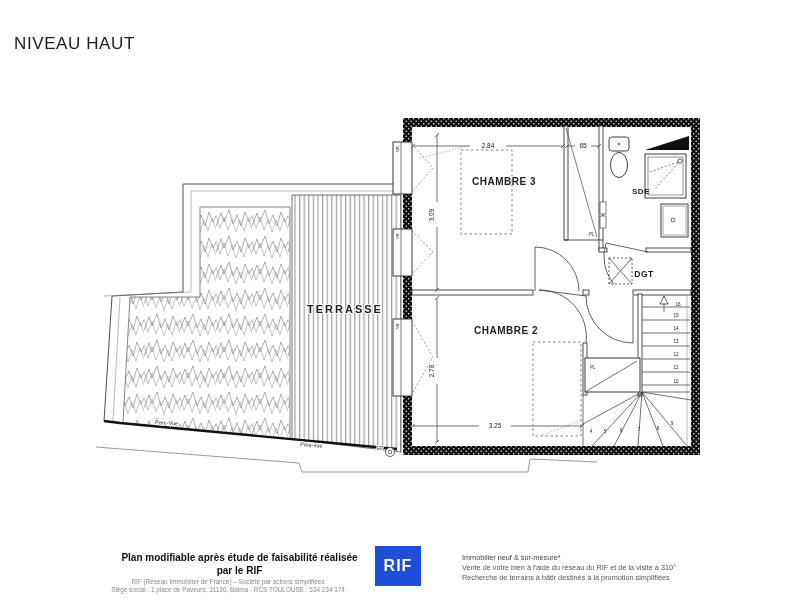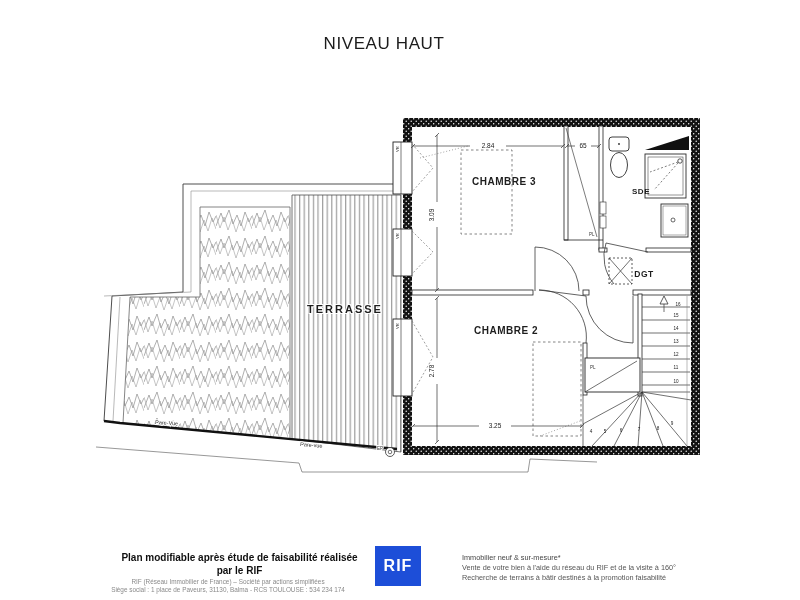--- a/index.html
+++ b/index.html
@@ -1,21 +1,21 @@
 <!DOCTYPE html>
 <html><head>
 <meta charset="utf-8">
 <style>
   html,body{margin:0;padding:0;}
   body{
     width:800px;height:600px;background:#ffffff;position:relative;overflow:hidden;
     font-family:"Liberation Sans", sans-serif;
   }
   .page-title{
-    position:absolute;top:34px;left:0;width:768px;text-align:center;
+    position:absolute;top:34px;left:14px;width:768px;text-align:left;
     font-size:17px;letter-spacing:.6px;color:#1c1c1c;
   }
   .plan-svg{position:absolute;top:0;left:0;}
   .footer-left{position:absolute;left:95px;top:552px;width:266px;text-align:center;line-height:1.25;}
   .footer-left .f1{font-size:10px;font-weight:bold;color:#101010;margin-left:23px;}
   .footer-left .f2{font-size:6.4px;color:#8a8a8a;margin-top:1px;}
   .footer-left .f3{font-size:6.4px;color:#8a8a8a;}
   .rif-logo{
     position:absolute;left:375px;top:546px;width:46px;height:40px;background:#1d4ed8;
     color:#ffffff;display:flex;align-items:center;justify-content:center;
@@ -229,15 +229,15 @@
   <div class="f2">RIF (Réseau Immobilier de France) – Société par actions simplifiées</div>
   <div class="f3">Siège social : 1 place de Paveurs, 31130, Balma - RCS TOULOUSE : 534 234 174</div>
 </div>
 
 <div class="rif-logo">
   <span>RIF</span>
 </div>
 
 <div class="footer-right">
   <div class="r1">Immobilier neuf &amp; sur-mesure*</div>
-  <div class="r2">Vente de votre bien à l'aide du réseau du RIF et de la visite à 160°</div>
-  <div class="r3">Recherche de terrains à bâtir destinés à la promotion faisabilité</div>
+  <div class="r2">Vente de votre bien à l'aide du réseau du RIF et de la visite à 310°</div>
+  <div class="r3">Recherche de terrains à bâtir destinés à la promotion simplifiées</div>
 </div>
 
 </body></html>

